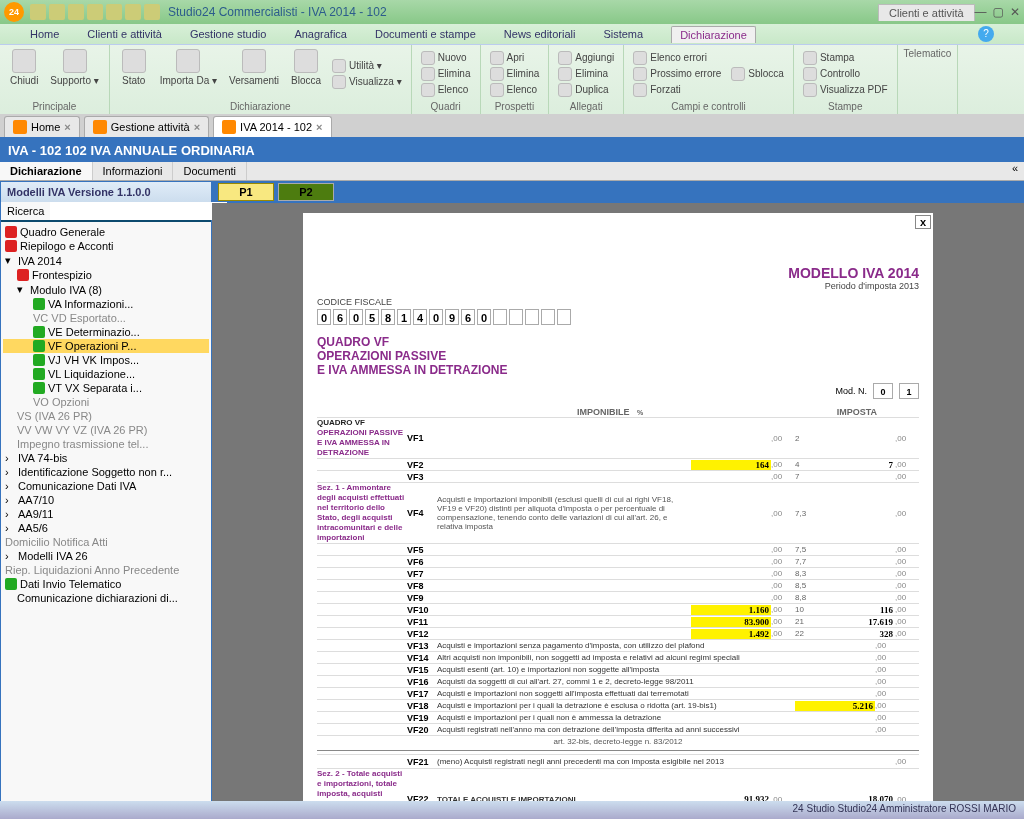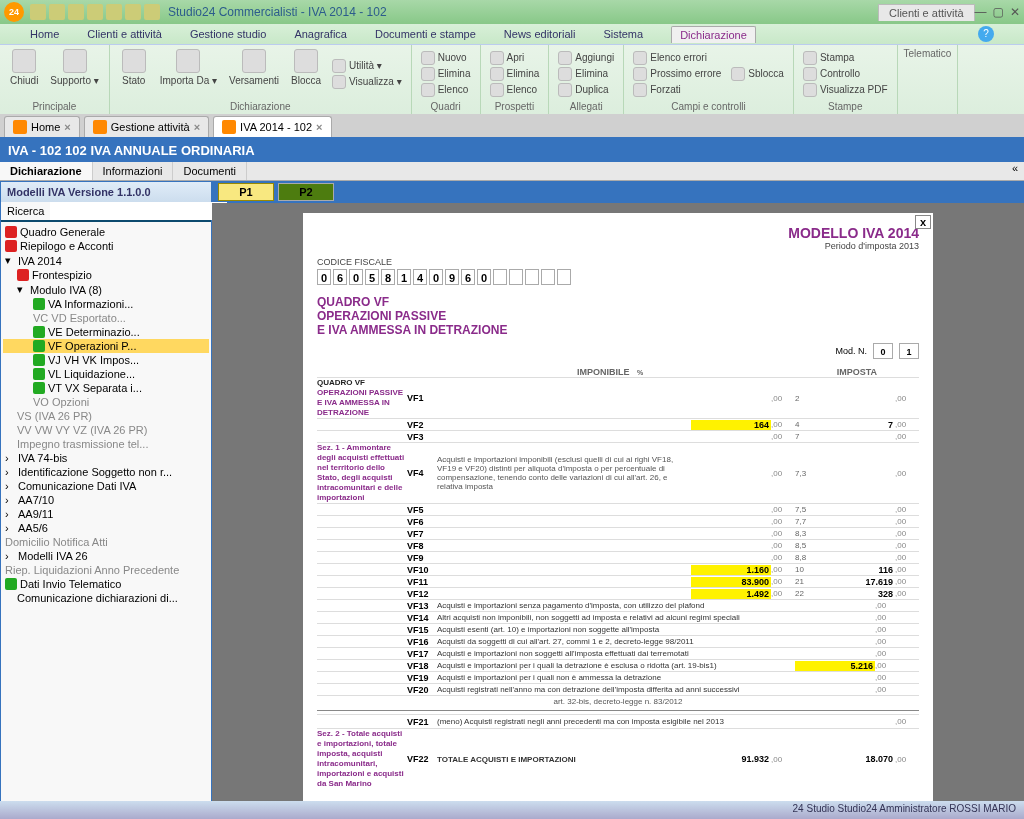--- a/index.html
+++ b/index.html
@@ -75,41 +75,41 @@
 .pagetab { width: 56px; padding: 2px 0; text-align: center; background: #f8e880; border: 1px solid #998800; cursor: pointer; font-weight: bold; }
 .pagetab.inactive { background: #4d7c0f; border-color: #aaa; }
 .formscroll { flex: 1; background: #777; overflow: auto; padding: 10px 20px; position: relative; }
 .formpage { width: 630px; background: #fff; margin: 0 auto; padding: 12px 14px; position: relative; }
 .formpage .closebtn { position: absolute; top: 2px; right: 2px; font-weight: bold; padding: 0 4px; border: 1px solid #888; cursor: pointer; }
 
 .fp-header { display: flex; }
 .fp-logo { width: 150px; }
 .fp-logo .big { font-size: 52px; font-weight: bold; color: #c4a8d8; }
 .fp-logo .ag { font-size: 11px; color: #666; margin-top: -4px; }
-.fp-right { flex: 1; }
+.fp-right { flex: 1; margin-top: 40px; }
 .fp-right .mod { color: #8a2b8a; font-size: 14px; font-weight: bold; text-align: right; }
 .fp-right .per { font-size: 9px; text-align: right; color: #444; }
 .fp-right .cf { font-size: 9px; color: #444; margin-top: 6px; }
 .cfboxes { display: flex; gap: 2px; margin-top: 2px; }
 .cfboxes .cell { width: 14px; height: 16px; border: 1px solid #aaa; text-align: center; font-size: 11px; font-weight: bold; line-height: 16px; }
 .fp-quadro { color: #8a2b8a; font-size: 12px; font-weight: bold; margin-top: 10px; line-height: 14px; }
 .fp-modn { display: flex; align-items: center; gap: 6px; font-size: 9px; margin-top: 6px; }
 .fp-modn .cell2 { width: 20px; height: 16px; border: 1px solid #aaa; text-align: center; font-weight: bold; line-height: 16px; }
 
 
 .ft { margin-top: 8px; }
 .ft-colhead { display: flex; font-size: 9px; font-weight: bold; color: #666; padding-left: 260px; }
 .ft-colhead .c1 { width: 160px; }
 .ft-colhead .c2 { width: 140px; text-align: right; }
 .ft-row { display: flex; align-items: center; font-size: 9px; border-top: 1px solid #ddd; min-height: 12px; }
 .ft-row.tall { min-height: 14px; }
 .ft-row .lbl { width: 90px; color: #8a2b8a; font-weight: bold; line-height: 10px; font-size: 8px; }
 .ft-row .code { width: 30px; font-weight: bold; font-size: 9px; }
 .ft-row .desc { flex: 1; font-size: 8px; color: #333; line-height: 9px; }
-.ft-row .val { width: 80px; text-align: right; font-weight: bold; padding-right: 2px; }
+.ft-row .val { width: 80px; text-align: right; font-weight: bold; padding-right: 2px; font-family: Liberation Serif, serif; }
 .ft-row .val.hl { background: #fff200; }
 .ft-row .dec { width: 24px; font-size: 8px; color: #888; }
 .ft-row .aliq { width: 20px; font-size: 8px; color: #666; }
 .sec-div { border-top: 1px solid #888; margin: 3px 0; }
 
 .statusbar { position: fixed; bottom: 0; left: 0; right: 0; height: 18px; background: linear-gradient(#cde, #aac); text-align: right; padding: 2px 8px; font-size: 10px; color: #335; }
 </style>
 </head>
 <body>
 

